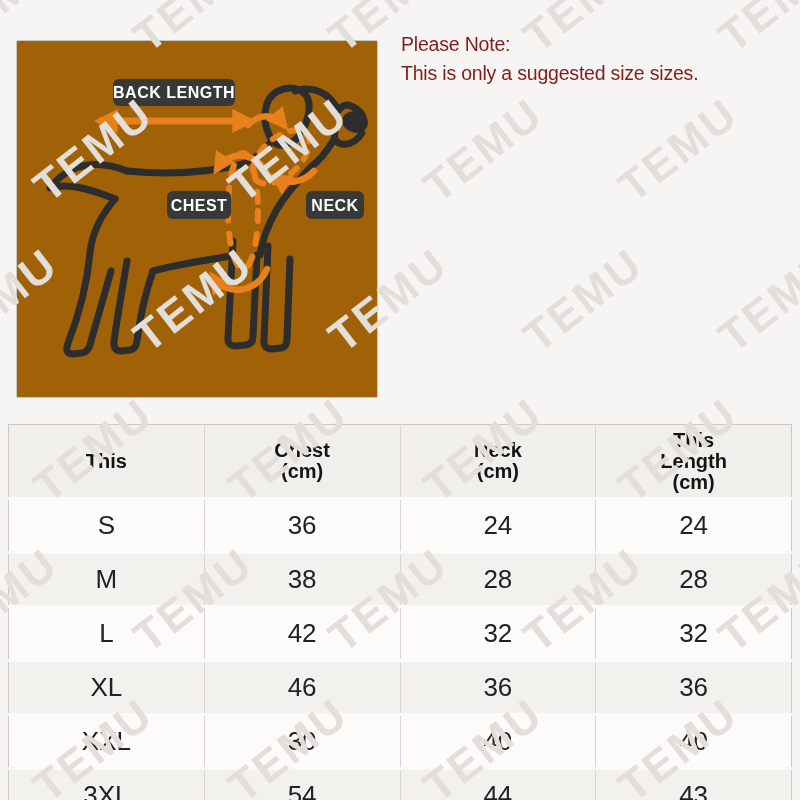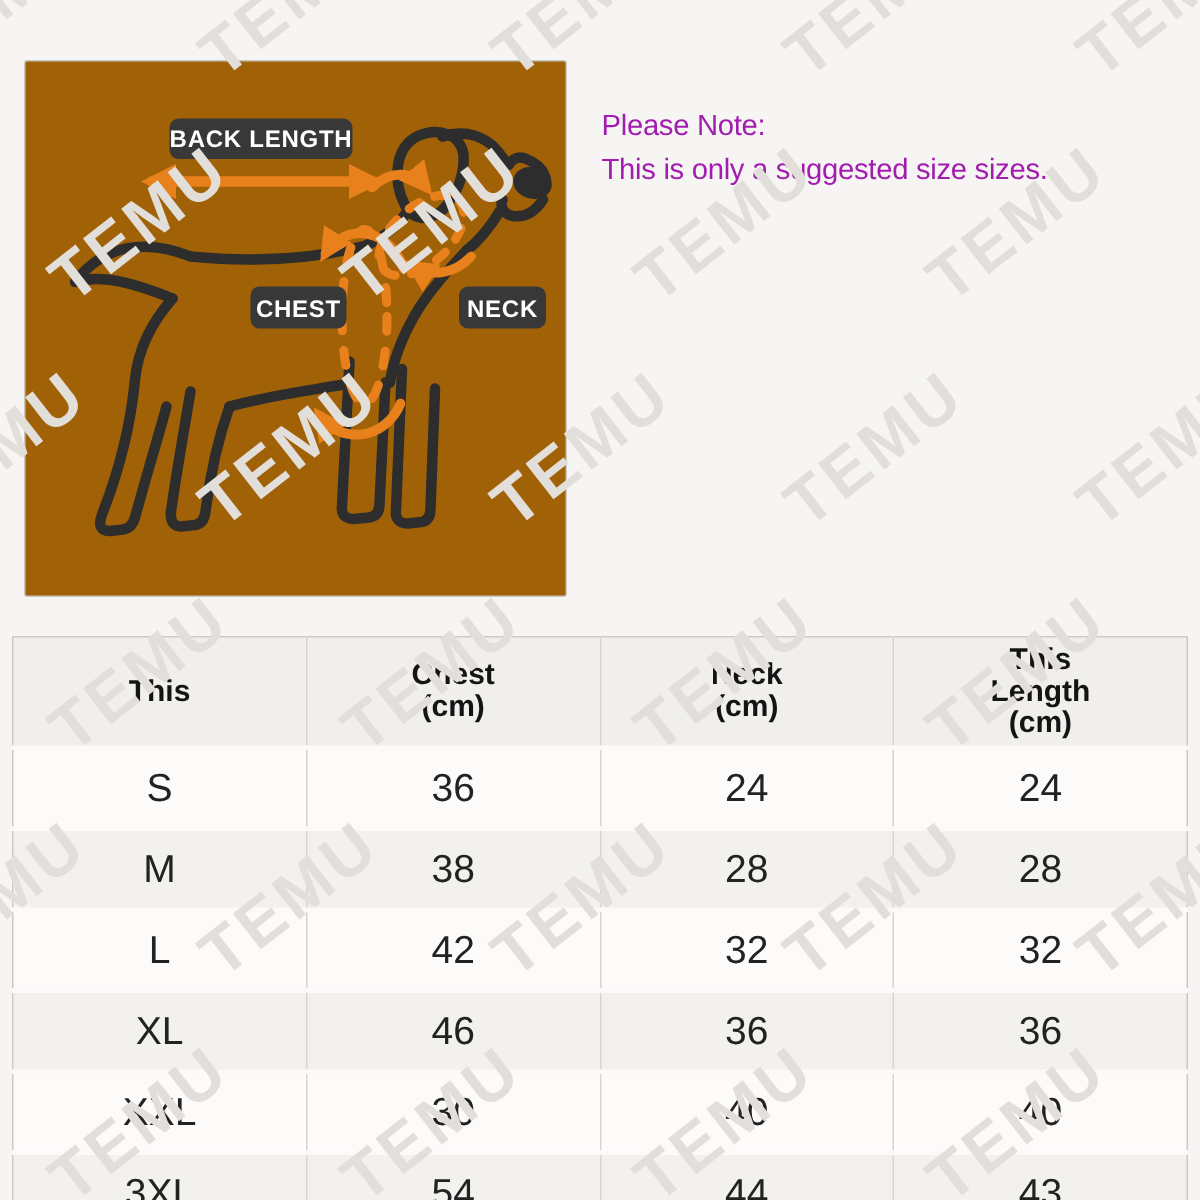--- a/index.html
+++ b/index.html
@@ -14,21 +14,21 @@
   }
   .diagram-box svg{display:block;}
   .dog{stroke:#2d2d2d;stroke-width:7;fill:none;stroke-linecap:round;stroke-linejoin:round;}
   .meas-dash{stroke:#e8801c;stroke-width:6;fill:none;stroke-linecap:round;}
   .meas-solid{stroke:#e8801c;fill:none;stroke-linecap:round;stroke-linejoin:round;}
   .tag-rect{fill:#383838;}
   .tag-text{fill:#ffffff;font-family:"Liberation Sans",sans-serif;font-weight:bold;
             font-size:16px;letter-spacing:.5px;text-anchor:middle;}
   
   .note{position:absolute;left:401px;top:30px;width:396px;
-        font-size:19.5px;line-height:29px;letter-spacing:-0.2px;color:#a21caf;margin-top:40px;}
+        font-size:19.5px;line-height:29px;letter-spacing:-0.2px;color:#7f1d1d;}
   .note p{margin:0;}
   
   .size-table{
     position:absolute;left:8px;top:424px;width:784px;
     border-collapse:collapse;table-layout:fixed;background:#fbfaf9;
     border:1px solid #ccc9c5;
   }
   .size-table th{
     height:70px;background:#f0efec;font-size:20px;font-weight:bold;
     line-height:21px;text-align:center;vertical-align:middle;color:#141414;

